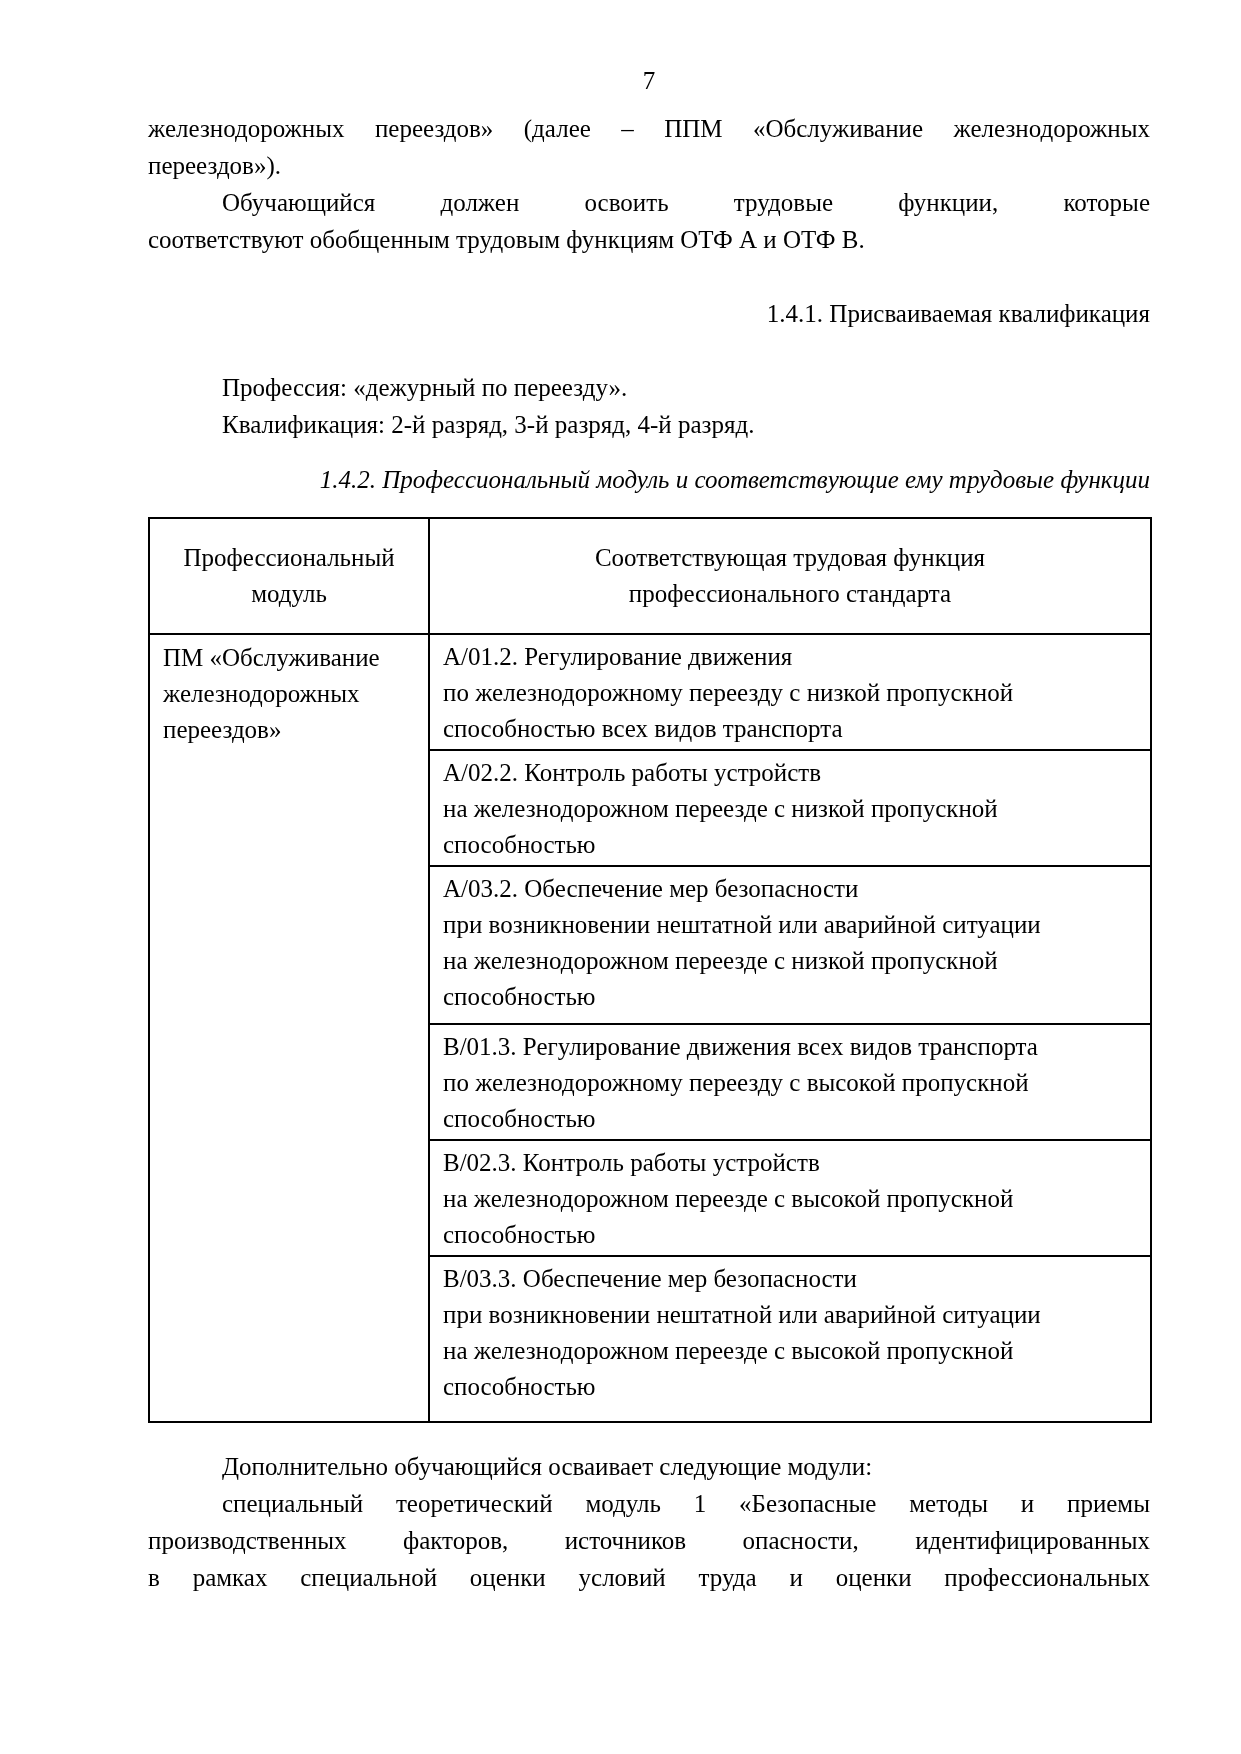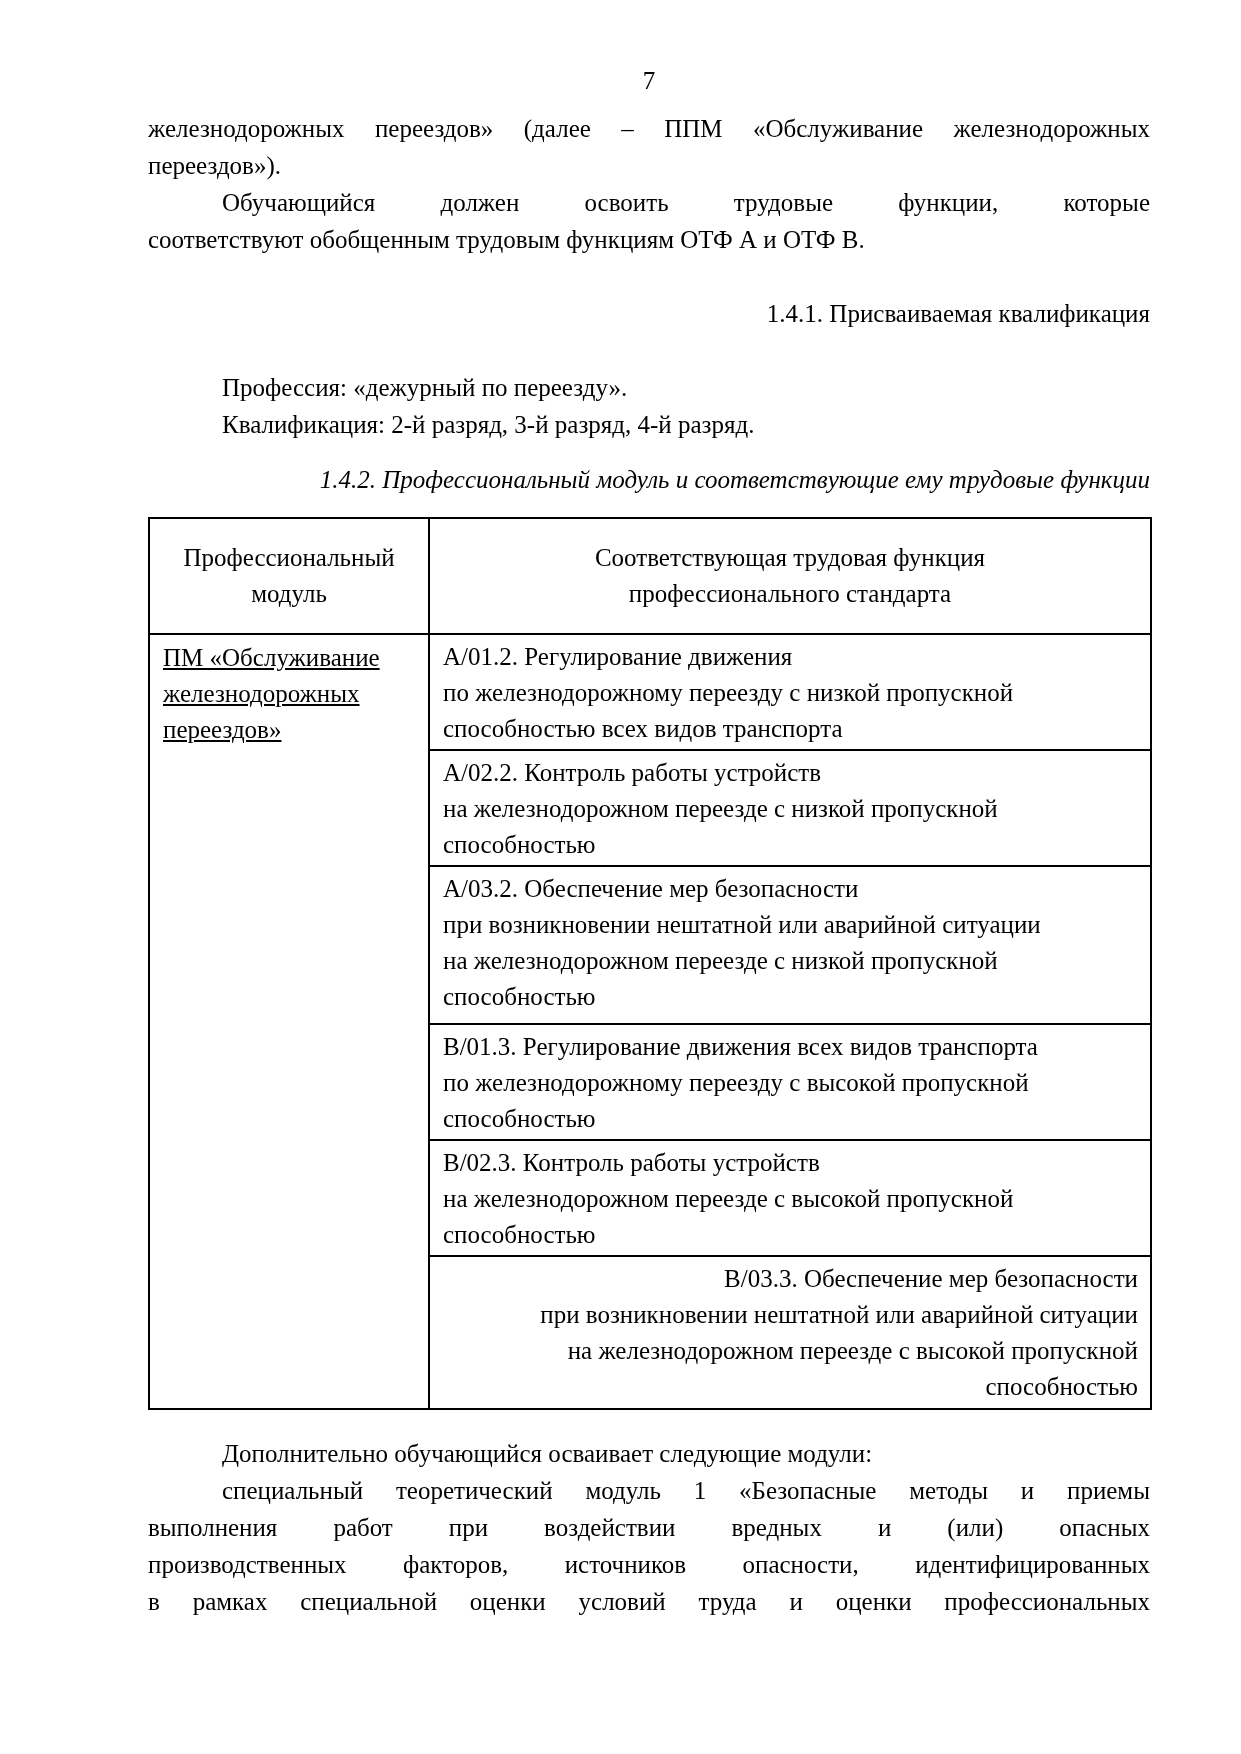--- a/index.html
+++ b/index.html
@@ -33,23 +33,23 @@
     vertical-align: top;
     padding: 4px 12px 2px 13px;
     line-height: 36px;
   }
   table.tf td.th {
     height: 98px;
     vertical-align: middle;
     text-align: center;
     padding: 8px 8px;
   }
-  table.tf td.module { padding-top: 5px; text-decoration: underline; }
+  table.tf td.module { padding-top: 5px; }
   table.tf tr.tall td.fn { padding-bottom: 8px; }
-  table.tf tr.last td.fn { padding-bottom: 3px; text-align: right; }
+  table.tf tr.last td.fn { padding-bottom: 16px; }
   .aftertable { margin-top: 25px; }
 </style>
 </head>
 <body>
 
 <div class="page">
 
   <div class="pagenum">7</div>
 
   <div>
@@ -136,18 +136,17 @@
       </tr>
     </tbody>
   </table>
 
   <div class="aftertable">
     <div class="line indent">Дополнительно обучающийся осваивает следующие модули:</div>
   </div>
 
   <div>
     <div class="jline indent">специальный теоретический модуль 1 «Безопасные методы и приемы</div>
-    <div class="jline">выполнения работ при воздействии вредных и (или) опасных</div>
     <div class="jline">производственных факторов, источников опасности, идентифицированных</div>
     <div class="jline">в рамках специальной оценки условий труда и оценки профессиональных</div>
   </div>
 
 </div>
 
 </body></html>

